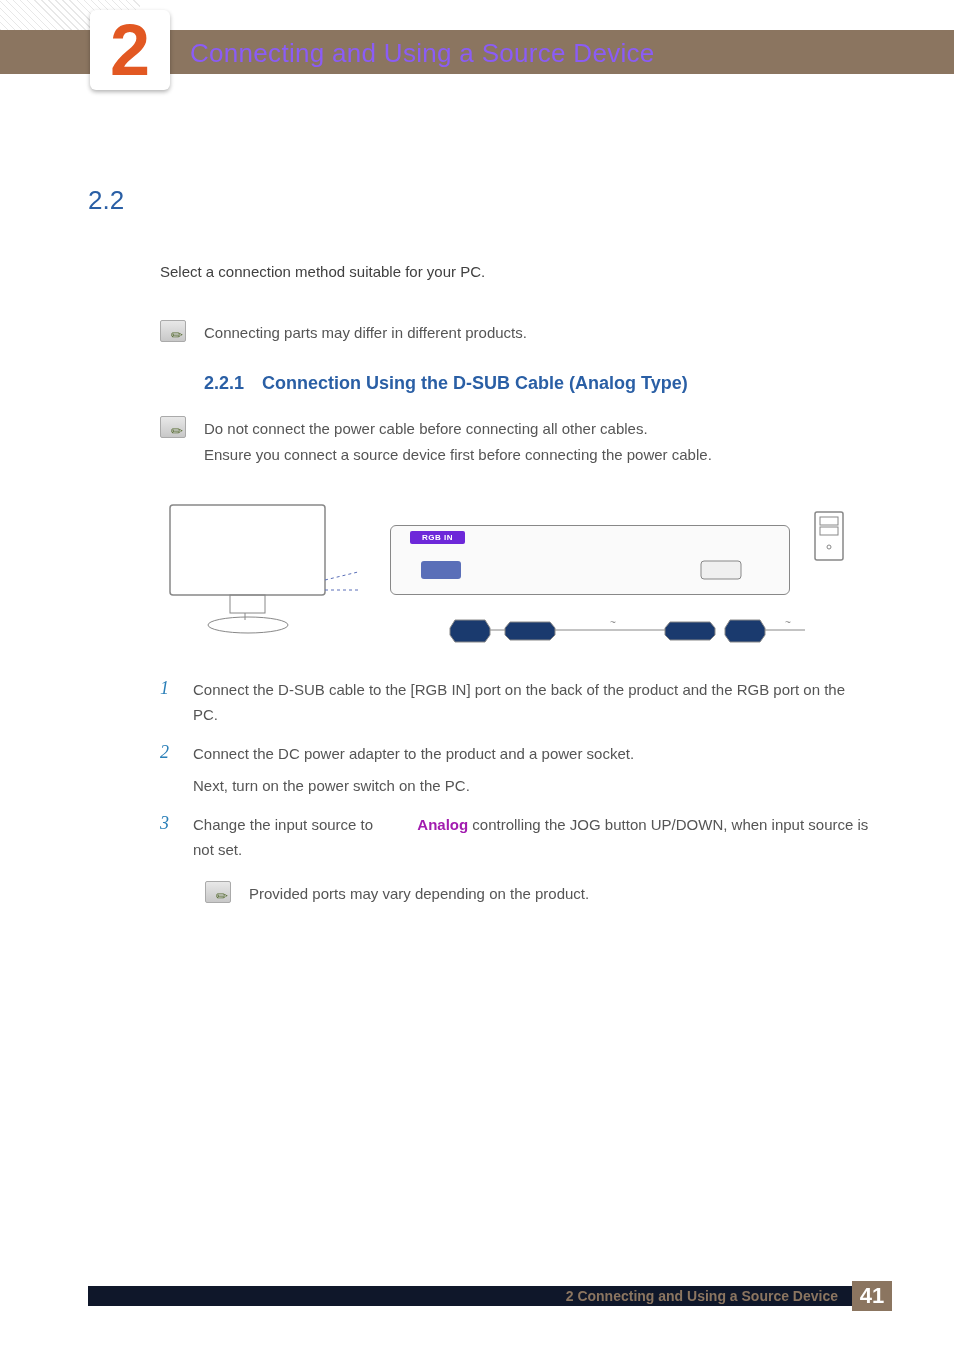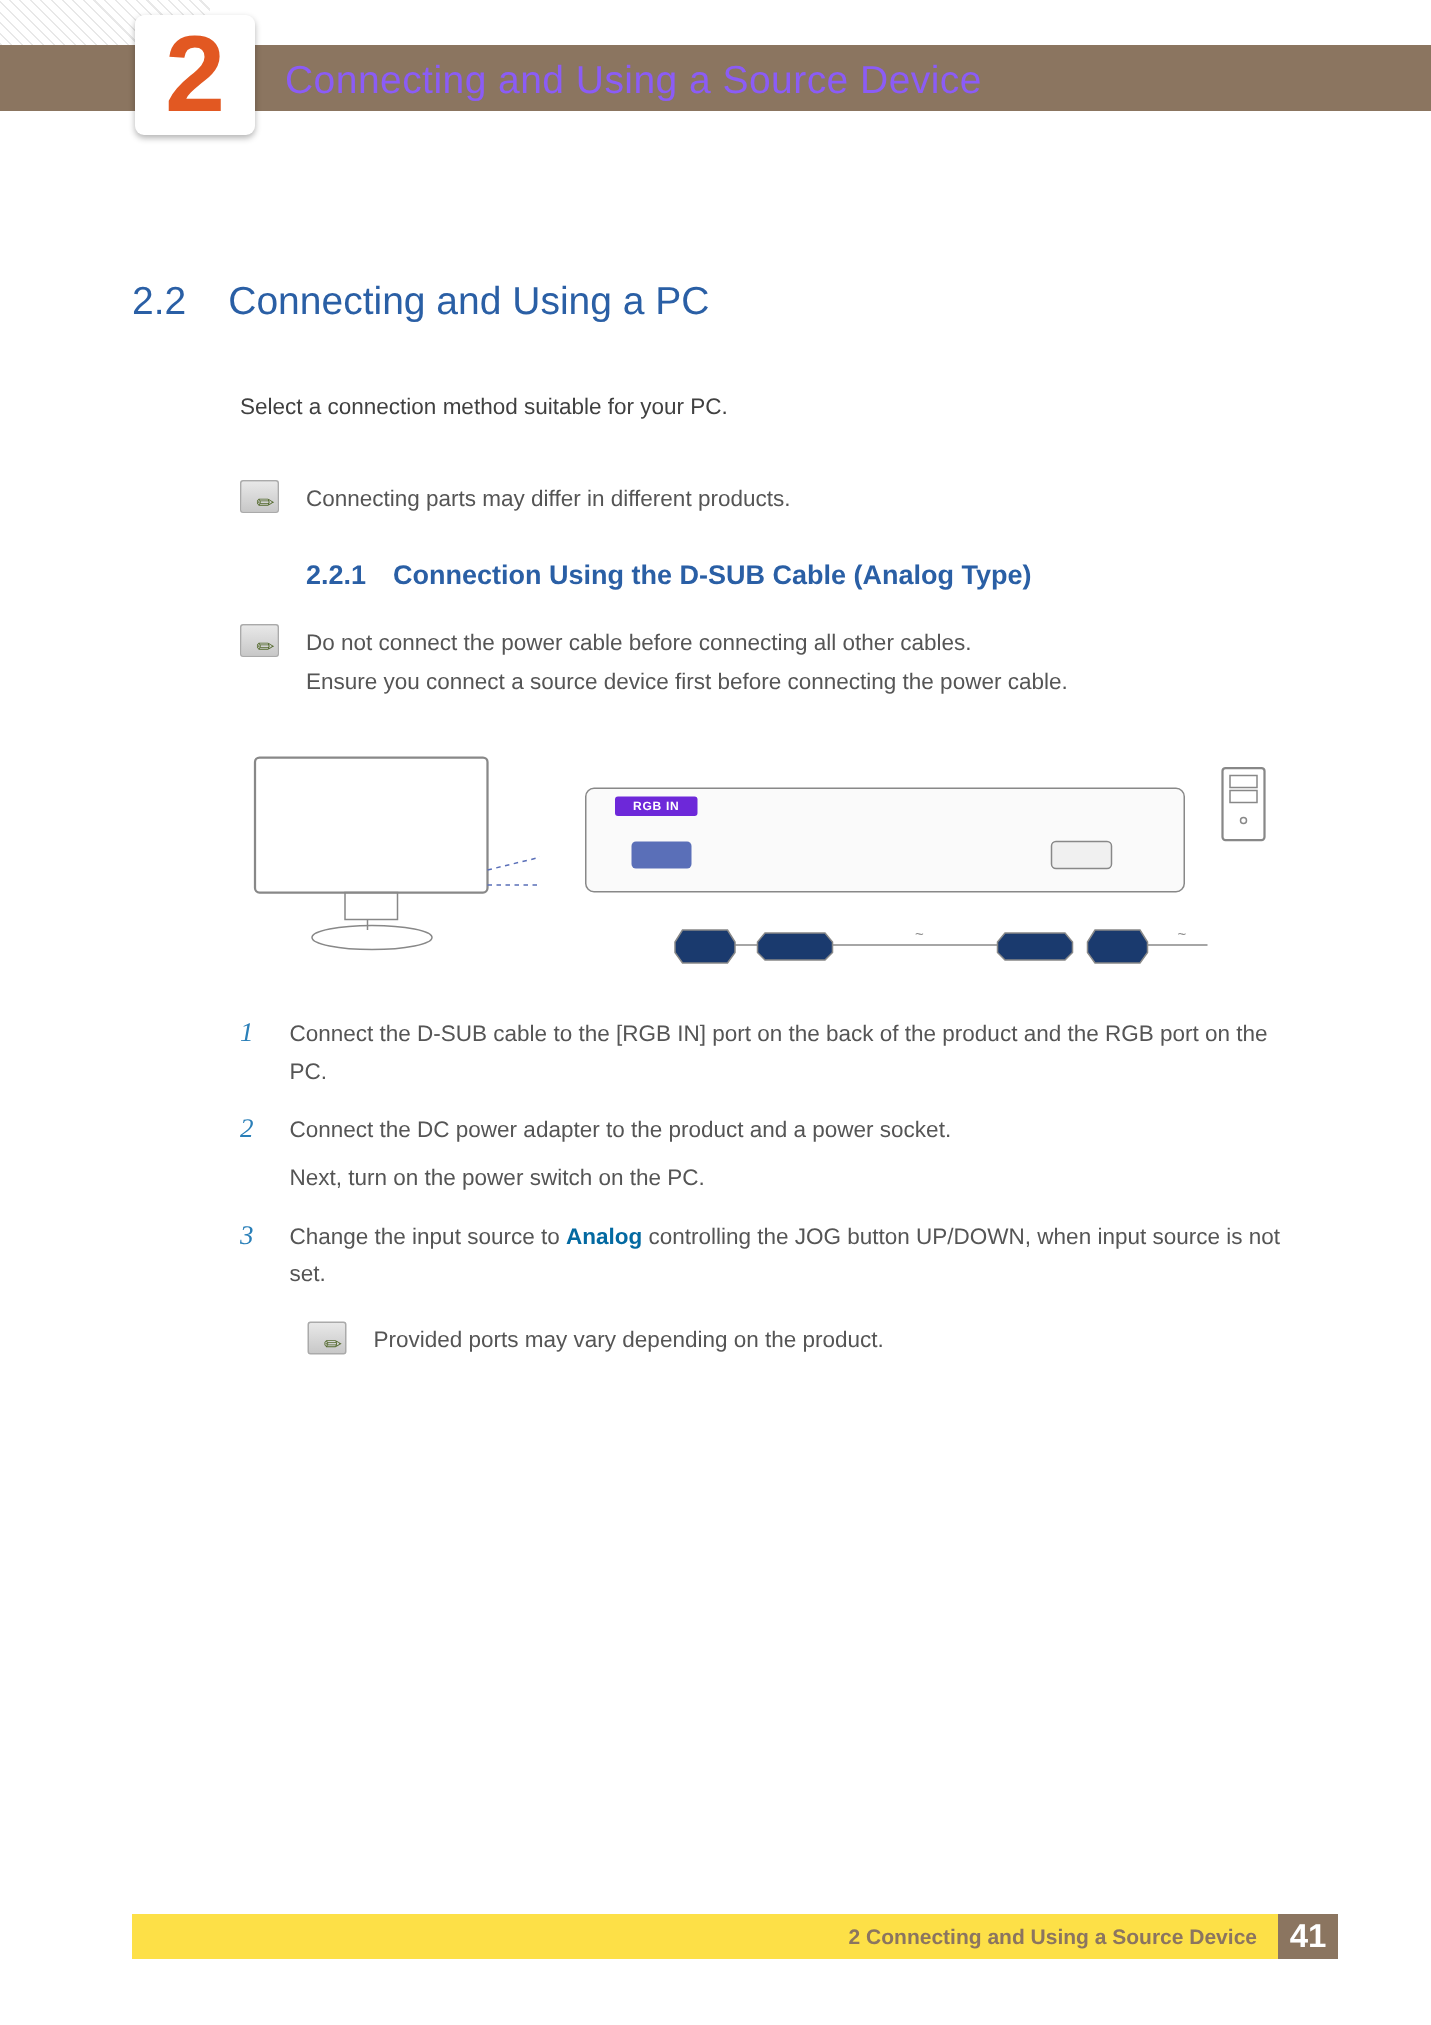--- a/index.html
+++ b/index.html
@@ -208,38 +208,39 @@
     }
     .step-text {
       font-size: 15px;
       color: #555;
       line-height: 1.65;
     }
     .step-text-extra {
       margin-top: 8px;
     }
     .analog-highlight {
-      color: #0369a1;
-      font-weight: bold;
+      color: #a21caf;
+      font-weight: bold;
+      margin-left: 40px;
     }
     .inner-note {
       margin-left: 105px;
       display: flex;
       align-items: flex-start;
       gap: 18px;
       margin-top: 18px;
       padding-left: 12px;
     }
     .footer {
       position: absolute;
       bottom: 44px;
       left: 88px;
       right: 62px;
-      height: 30px;
-      background: #fde047;
+      height: 20px;
+      background: #0f172a;
       display: flex;
       align-items: center;
       justify-content: flex-end;
       padding-right: 0;
     }
     .footer-text {
       font-size: 14px;
       color: #8b7560;
       font-weight: bold;
       margin-right: 14px;
@@ -263,21 +264,20 @@
 <div class="header-bar"></div>
 <div class="chapter-box">
   <span class="chapter-number">2</span>
 </div>
 <div class="chapter-title">Connecting and Using a Source Device</div>
 
 <div class="content">
 
   <div class="section-heading">
     <span class="section-num">2.2</span>
-    <span class="section-title">Connecting and Using a PC</span>
   </div>
 
   <div class="body-text">Select a connection method suitable for your PC.</div>
 
   <div class="note-block">
     <div class="note-icon"></div>
     <div class="note-text">Connecting parts may differ in different products.</div>
   </div>
 
   <div class="subsection-heading">

